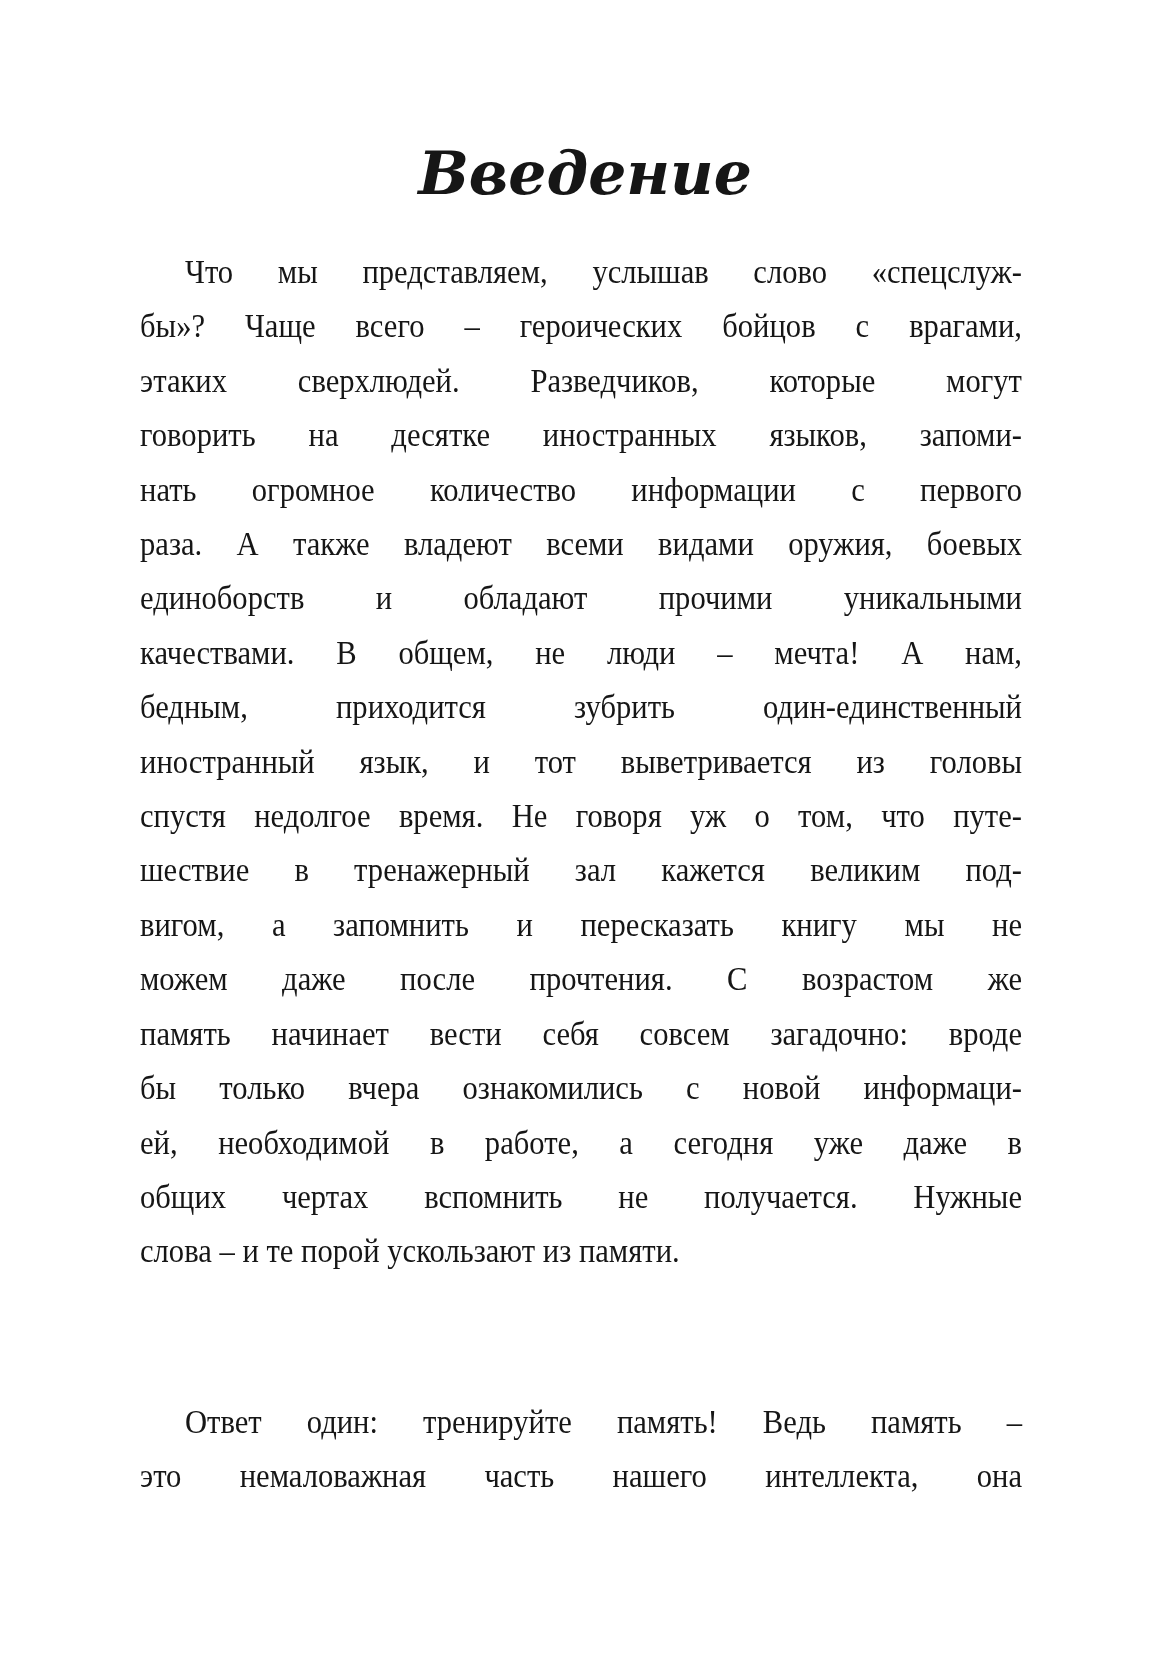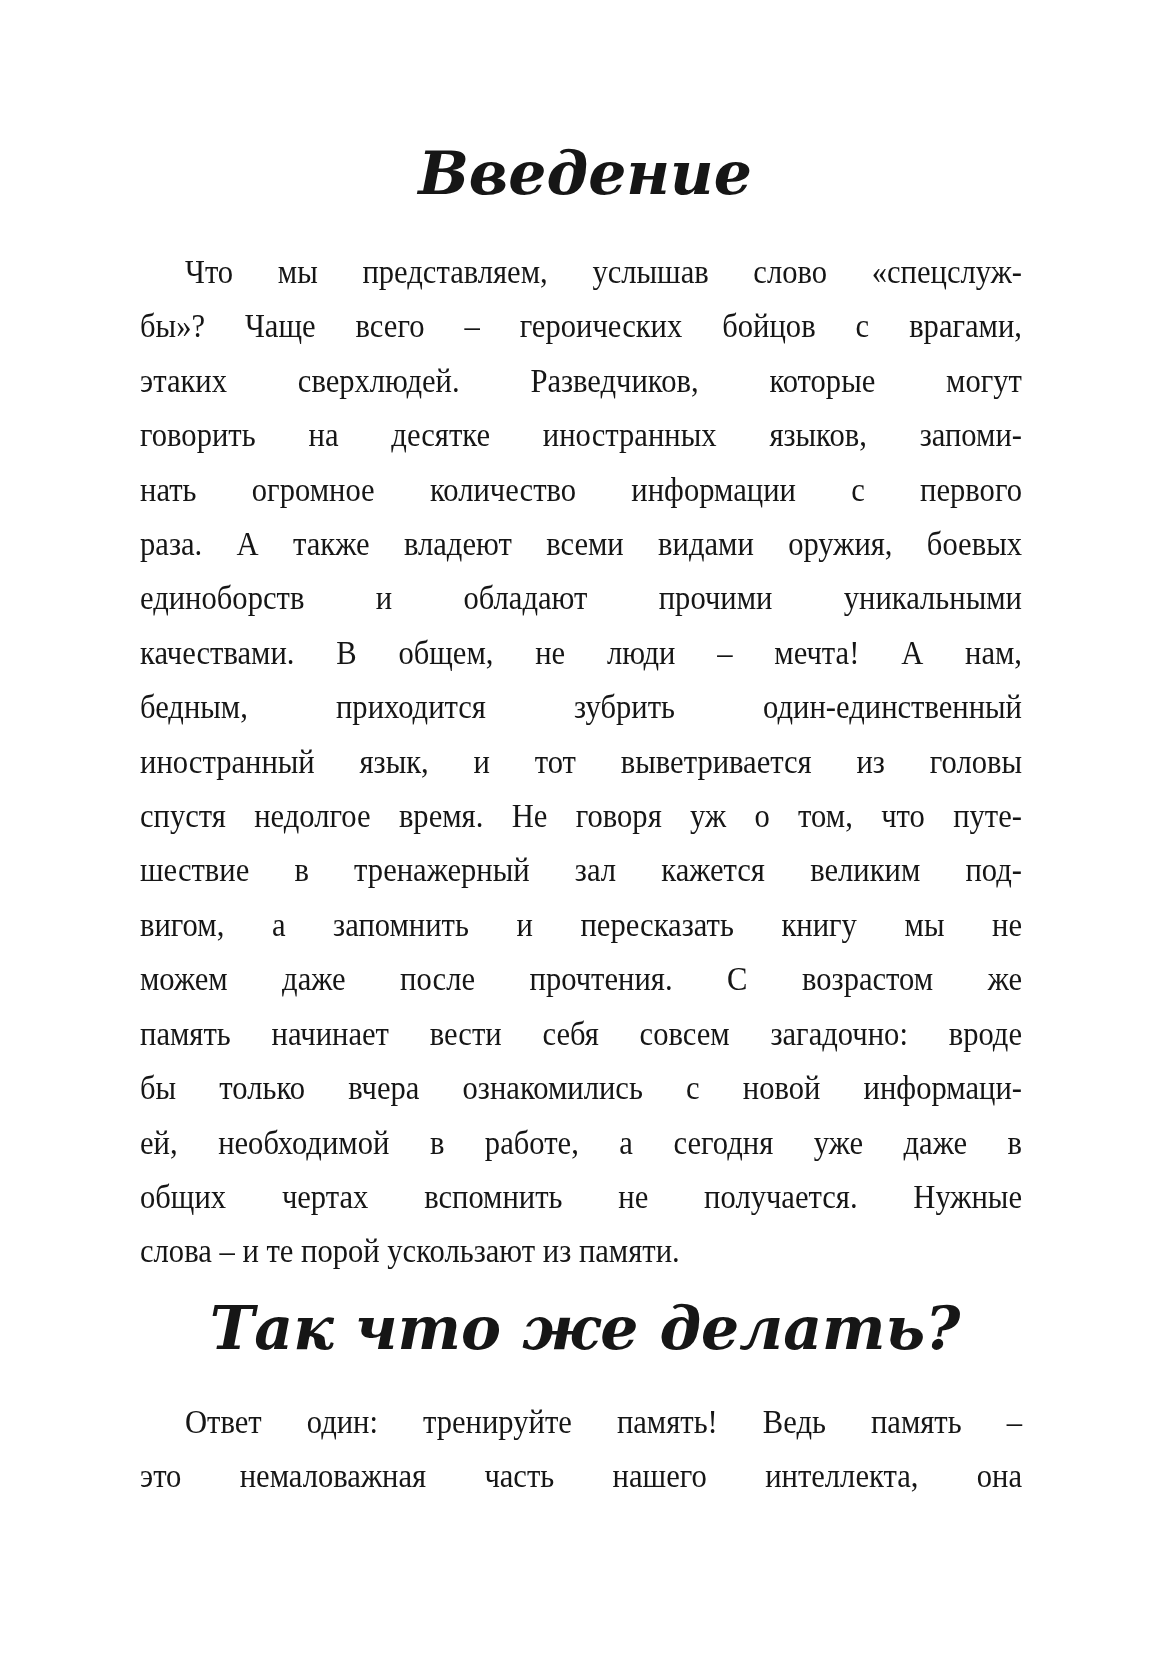--- a/index.html
+++ b/index.html
@@ -79,20 +79,19 @@
       <div class="line">шествие в тренажерный зал кажется великим под-</div>
       <div class="line">вигом, а запомнить и пересказать книгу мы не</div>
       <div class="line">можем даже после прочтения. С возрастом же</div>
       <div class="line">память начинает вести себя совсем загадочно: вроде</div>
       <div class="line">бы только вчера ознакомились с новой информаци-</div>
       <div class="line">ей, необходимой в работе, а сегодня уже даже в</div>
       <div class="line">общих чертах вспомнить не получается. Нужные</div>
       <div class="line last-flush">слова – и те порой ускользают из памяти.</div>
     </div>
 
-  <div id="section-title" class="display-heading">Так что же делать?</div>
 
   <div id="para-answer" class="para">
       <div class="line indent">Ответ один: тренируйте память! Ведь память –</div>
       <div class="line">это немаловажная часть нашего интеллекта, она</div>
     </div>
 
 </div>
 
 </body></html>

